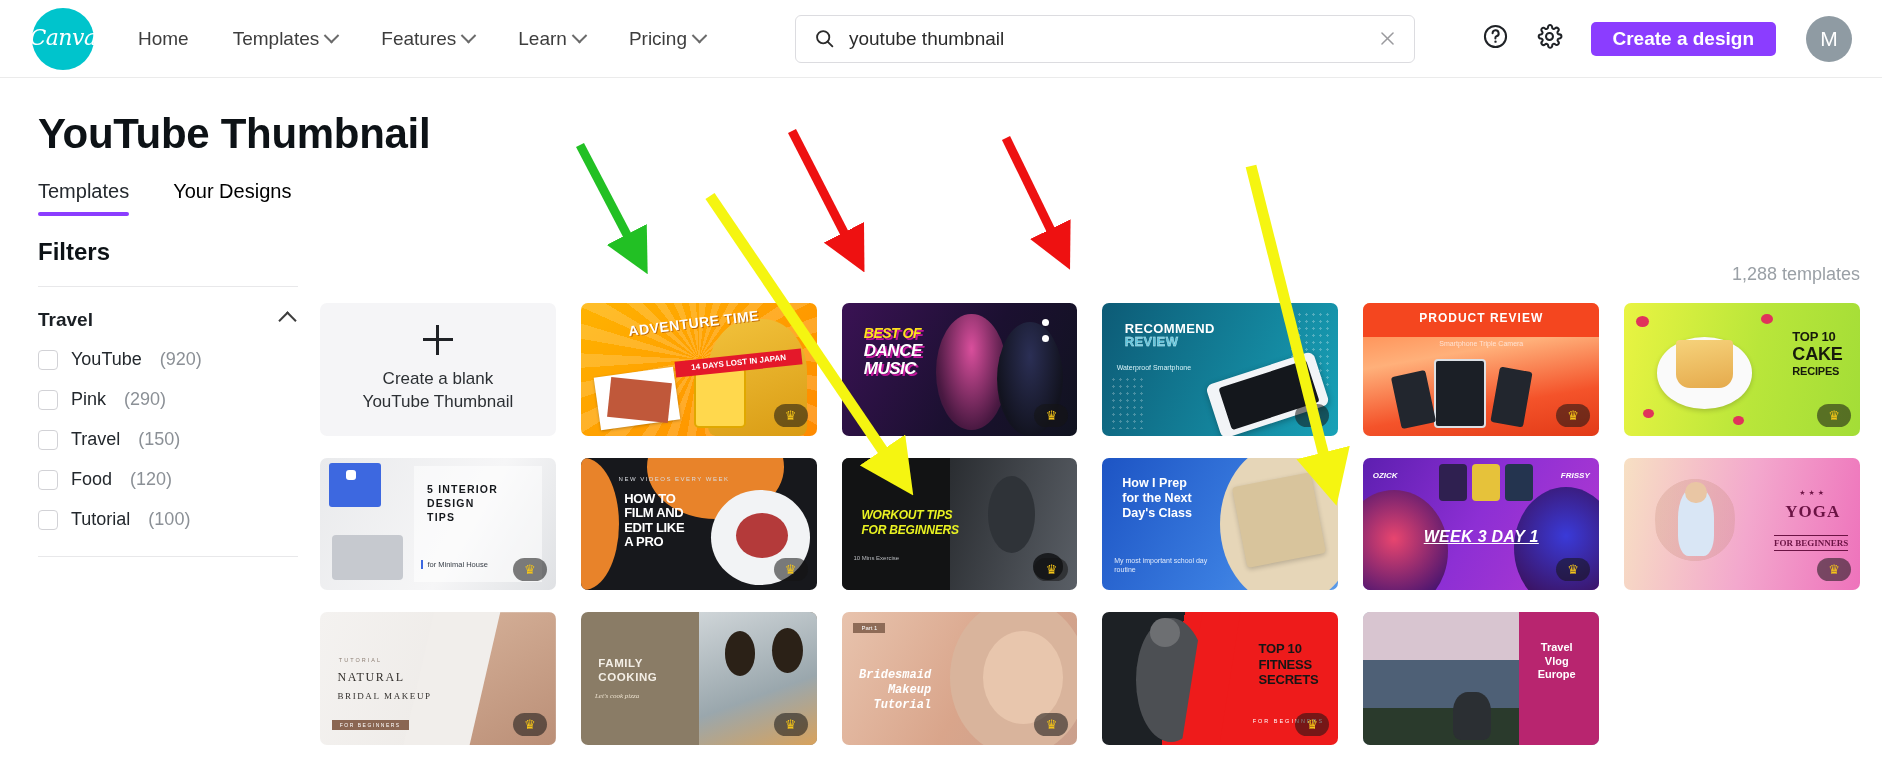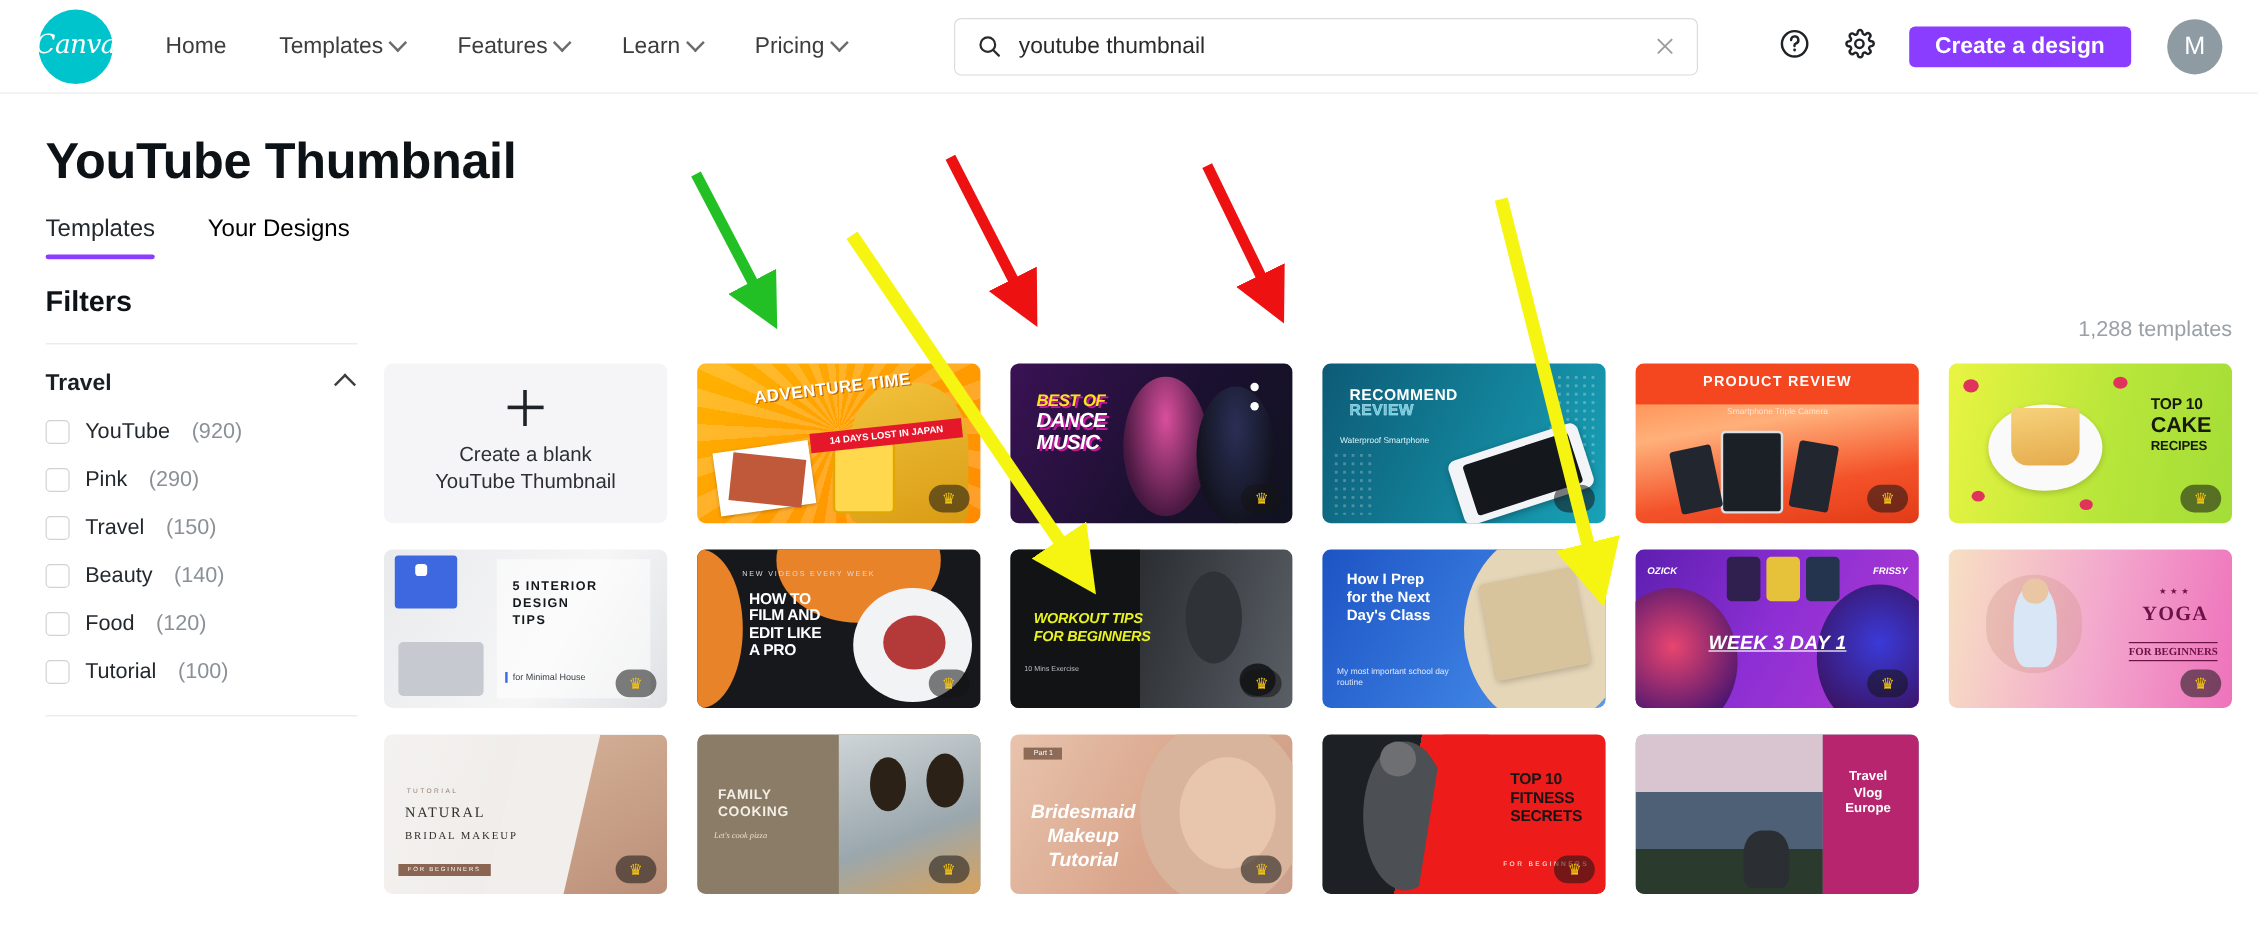--- a/index.html
+++ b/index.html
@@ -394,25 +394,20 @@
       <span class="opt-label">Pink</span>
       <span class="opt-count">(290)</span>
     </div>
     <div class="facet-opt">
       <span class="cbox"></span>
       <span class="opt-label">Travel</span>
       <span class="opt-count">(150)</span>
     </div>
     <div class="facet-opt">
       <span class="cbox"></span>
-      <span class="opt-label">Beauty</span>
-      <span class="opt-count">(140)</span>
-    </div>
-    <div class="facet-opt">
-      <span class="cbox"></span>
       <span class="opt-label">Food</span>
       <span class="opt-count">(120)</span>
     </div>
     <div class="facet-opt">
       <span class="cbox"></span>
       <span class="opt-label">Tutorial</span>
       <span class="opt-count">(100)</span>
     </div>
 
     <div class="sidebar-bottom-divider"></div>
@@ -595,21 +590,21 @@
           <div style="position:absolute;left:6%;top:60%;color:#eadfcc;font-family:'Liberation Serif',serif;font-style:italic;font-size:7px;">Let's cook pizza</div>
         </div>
         <div class="crown">♛</div>
       </div>
 
       <div class="card" style="background:linear-gradient(120deg,#e8c3ad,#d9a58b 55%,#caa08d);">
         <div class="thumb">
           <div class="blob" style="right:-4%;top:-10%;width:58%;height:118%;background:#d9b49c;"></div>
           <div class="blob" style="right:6%;top:14%;width:34%;height:70%;background:#e8c6ad;"></div>
           <div style="position:absolute;left:5%;top:8%;background:#8e6b57;color:#fff;font-size:6px;padding:2px 8px;">Part 1</div>
-          <div class="tlabel" style="position:absolute;left:4%;top:42%;color:#fff;font-family:Liberation Sans, sans-serif;font-weight:bold;font-style:italic;font-size:16px;text-align:center;line-height:1.25;">Bridesmaid<br>Makeup<br>Tutorial</div>
+          <div class="tlabel" style="position:absolute;left:4%;top:42%;color:#fff;font-family:Liberation Mono, monospace;font-weight:bold;font-style:italic;font-size:12px;text-align:right;line-height:1.25;">Bridesmaid<br>Makeup<br>Tutorial</div>
           <span style="position:absolute;opacity:0;">Bridesmaid Makeup Tutorial</span>
         </div>
         <div class="crown">♛</div>
       </div>
 
       <div class="card" style="background:linear-gradient(100deg,#1d2125 0 32%,#ee1b1b 32% 100%);">
         <div class="thumb">
           <div class="blob" style="left:14%;top:4%;width:30%;height:94%;background:#4c4f53;"></div>
           <div class="blob" style="left:20%;top:4%;width:13%;height:22%;background:#6d6f72;"></div>
           <div style="position:absolute;left:38%;top:0;width:16%;height:100%;background:#ee1b1b;transform:skewX(-9deg);"></div>

